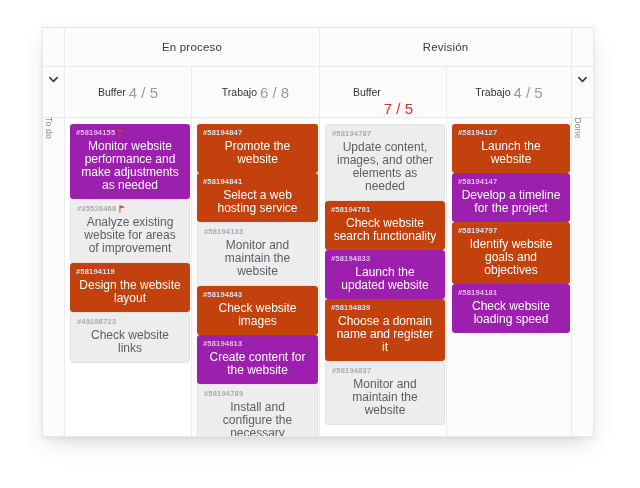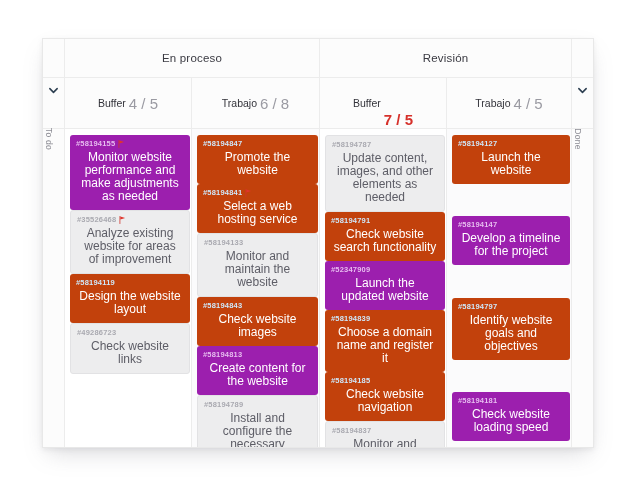--- a/index.html
+++ b/index.html
@@ -8,21 +8,21 @@
     width: 640px;
     height: 488px;
     background: #ffffff;
     font-family: "Liberation Sans", sans-serif;
     overflow: hidden;
   }
 
   #board-wrap {
     position: absolute;
     left: 42px;
-    top: 38px;
+    top: 27px;
     width: 552px;
     height: 410px;
     background: #fdfdfd;
     border: 1px solid #e8e8e8;
     box-shadow: 0 10px 22px -6px rgba(120,120,130,0.28),
                 0 2px 5px rgba(120,120,130,0.12);
     box-sizing: border-box;
     display: flex;
     flex-direction: column;
   }
@@ -77,21 +77,21 @@
     display: flex;
     flex-direction: row;
     align-items: center;
     justify-content: center;
     border-right: 1px solid #ececec;
     box-sizing: border-box;
     gap: 3px;
   }
   .sub-title { font-size: 10.5px; color: #33333a; }
   .sub-count { font-size: 15px; color: #9a9aa2; }
-  .sub-count.over { color: #d6312b; font-weight: bold; margin-top: 32px; }
+  .sub-count.over { color: #d6312b; font-weight: normal; margin-top: 32px; }
 
   
   .lane-row {
     display: flex;
     flex: 1 1 auto;
     min-height: 0;
     background: #ffffff;
   }
   .lane-label-cell {
     flex: 0 0 22px;
@@ -315,44 +315,38 @@
           <div class="card-title">Update content, images, and other elements as needed</div>
         </div>
         <div class="card blue">
           <div class="card-id">
             <span>#58194791</span>
           </div>
           <div class="card-title">Check website search functionality</div>
         </div>
         <div class="card purple">
           <div class="card-id">
-            <span>#52347909</span>
+            <span>#58194833</span>
           </div>
           <div class="card-title">Launch the updated website</div>
         </div>
         <div class="card blue">
           <div class="card-id">
             <span>#58194839</span>
           </div>
           <div class="card-title">Choose a domain name and register it</div>
         </div>
-        <div class="card blue">
-          <div class="card-id">
-            <span>#58194185</span>
-          </div>
-          <div class="card-title">Check website navigation</div>
-        </div>
         <div class="card grey">
           <div class="card-id">
             <span>#58194837</span>
           </div>
           <div class="card-title">Monitor and maintain the website</div>
         </div>
       </div>
-    <div class="col alt" style="flex:1 1 auto;border-right:none;justify-content:space-between;">
+    <div class="col alt" style="flex:1 1 auto;border-right:none;">
         <div class="card blue">
           <div class="card-id">
             <span>#58194127</span>
           </div>
           <div class="card-title">Launch the website</div>
         </div>
         <div class="card purple">
           <div class="card-id">
             <span>#58194147</span>
           </div>

